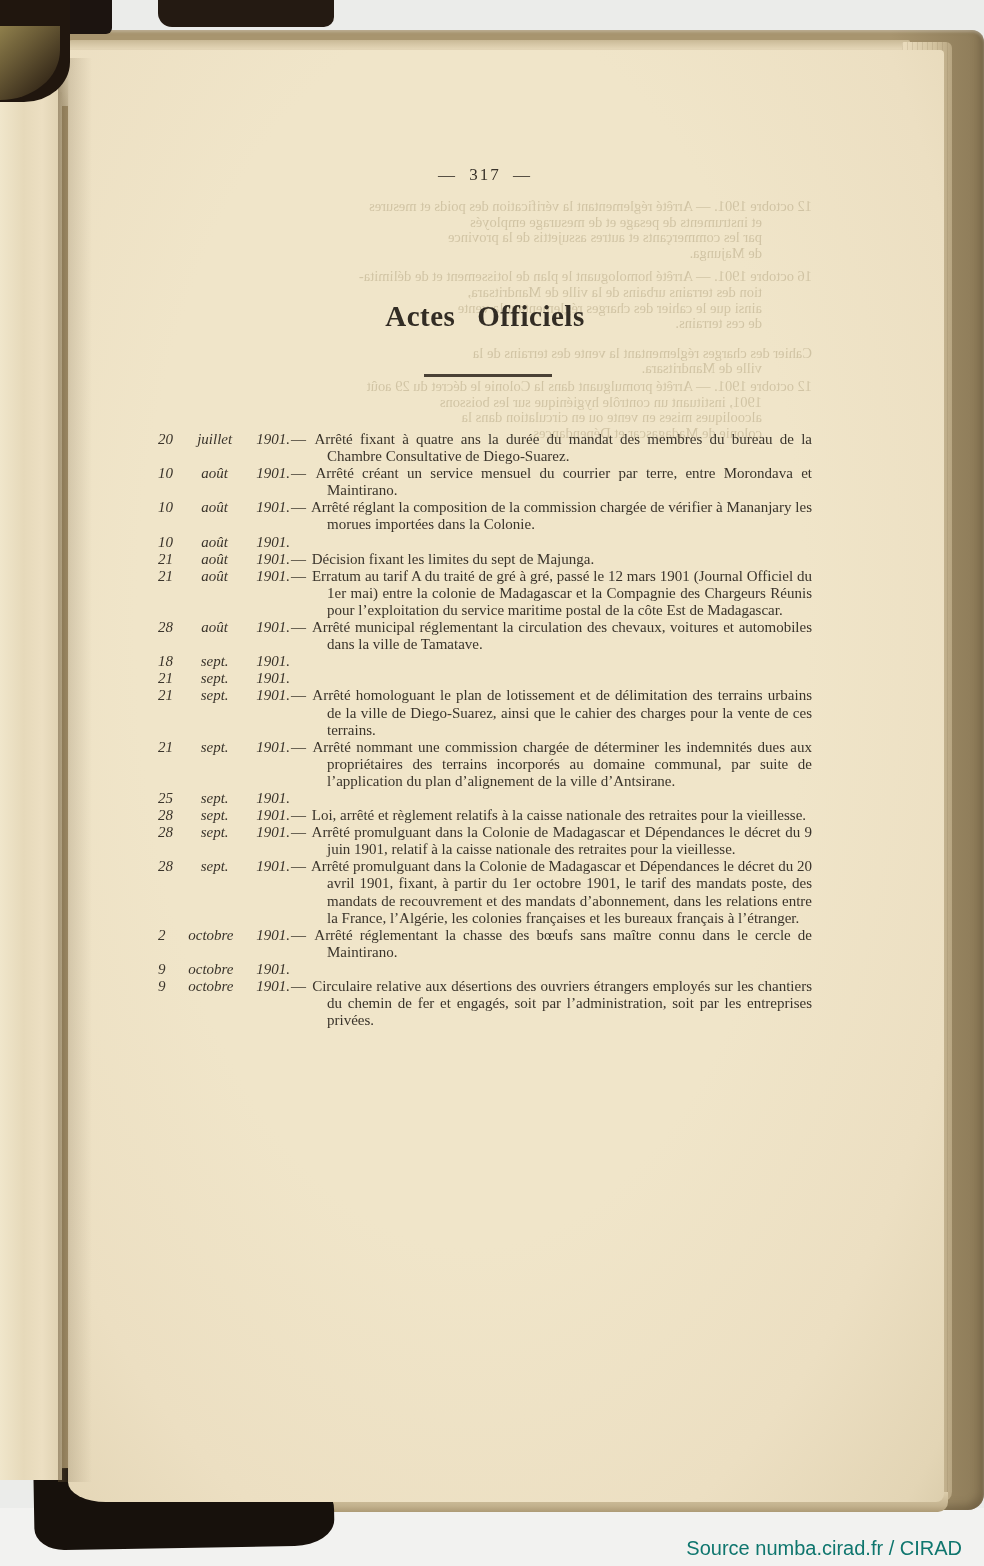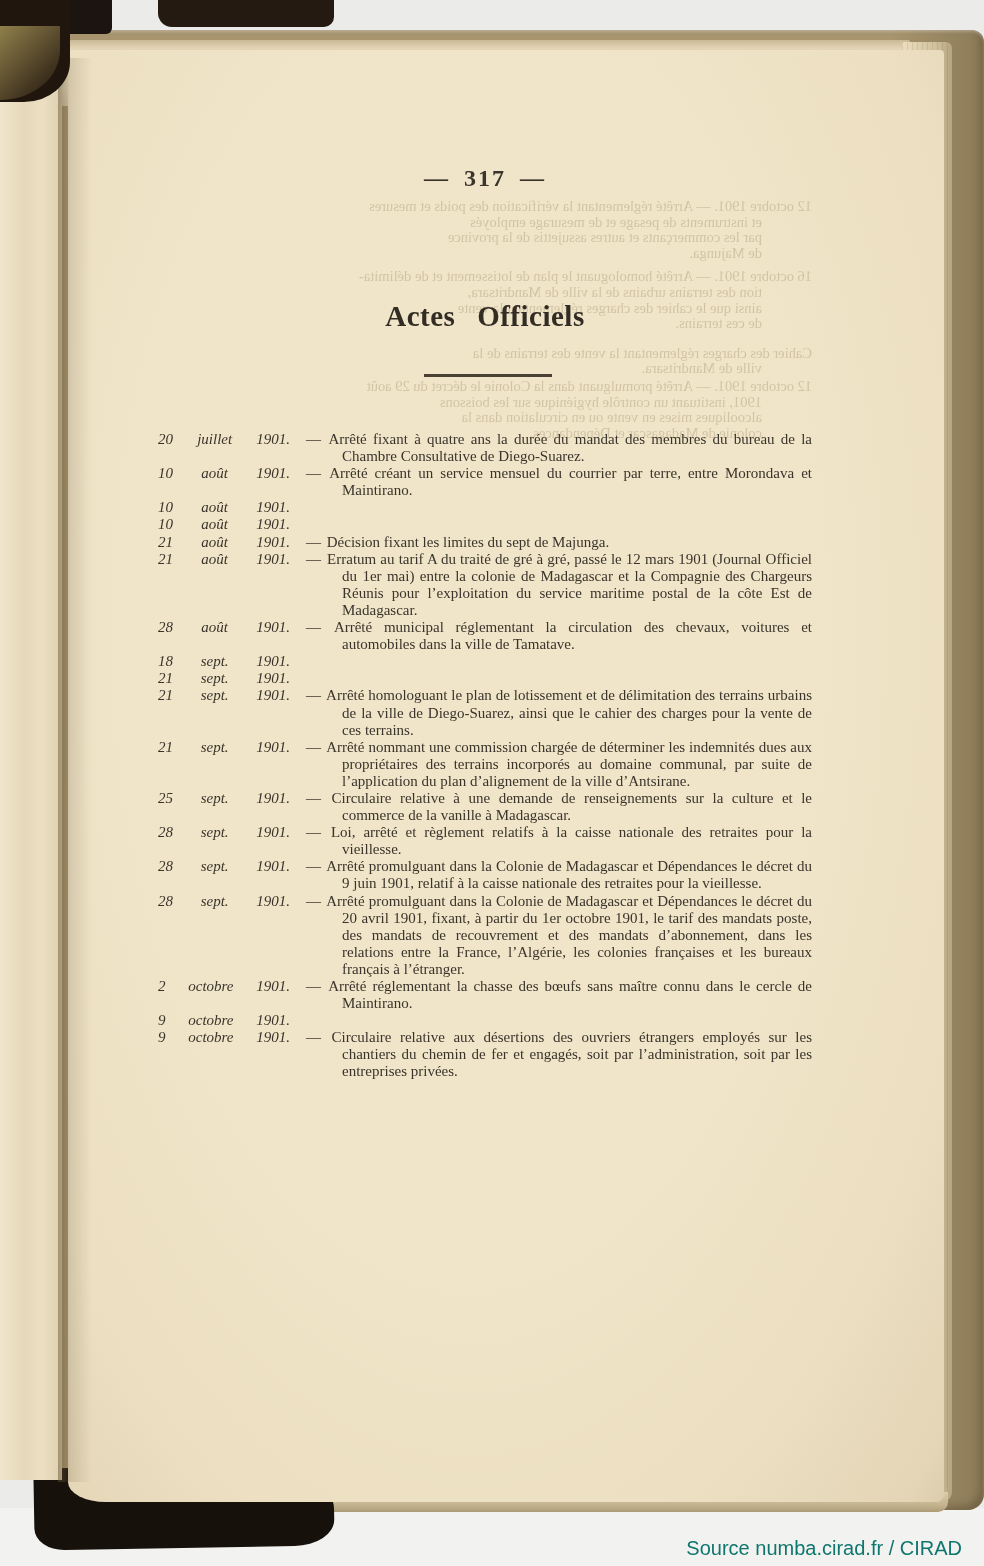--- a/index.html
+++ b/index.html
@@ -40,27 +40,27 @@
     border-radius:0 90% 20% 0 / 0 100% 30% 0;}
   .main-page{position:absolute;left:68px;top:50px;width:876px;height:1452px;
     background:radial-gradient(ellipse at 46% 40%, #f0e5c9 50%, #ecdfc2 78%, #e3d5b5 96%, #dccead 100%);
     border-radius:3px 4px 8px 38px / 3px 4px 8px 20px;}
   .gutter-shadow{position:absolute;left:58px;top:58px;width:34px;height:1424px;
     background:linear-gradient(90deg, rgba(100,82,52,.50) 0%, rgba(100,82,52,.18) 35%, rgba(100,82,52,0) 100%);}
 
   
   .ink{color:#3a342b;}
   .page-number{position:absolute;left:160px;top:165px;width:650px;text-align:center;
-    font-size:24px;font-weight:700;letter-spacing:2px;word-spacing:6px;}
+    font-size:17px;font-weight:400;letter-spacing:2px;word-spacing:6px;}
   .section-title{position:absolute;left:160px;top:300px;width:650px;text-align:center;
     font-size:29px;font-weight:700;letter-spacing:.5px;word-spacing:14px;color:#322c24;}
   .title-rule{position:absolute;left:424px;top:374px;width:128px;height:2.5px;background:#4a4135;}
 
   .acts-list{position:absolute;left:158px;top:431px;width:654px;font-size:15px;line-height:17.1px;}
-  .act-row{display:flex;align-items:flex-start;gap:15px;}
+  .act-row{display:flex;align-items:flex-start;}
   .act-date{width:132px;flex:0 0 132px;font-style:italic;
     text-align:justify;text-align-last:justify;white-space:normal;}
   .act-body{flex:1;margin-left:1px;text-align:justify;padding-left:36px;text-indent:-36px;}
   .act-dash{padding-right:2px;}
 
   
   .bleed{position:absolute;left:166px;width:646px;transform:scaleX(-1);
     color:#96865f;opacity:.34;filter:blur(.5px);
     font-size:14.5px;line-height:15.6px;text-align:justify;}
   .bleed-a{top:199px;}
@@ -118,20 +118,21 @@
   <div class="act-row">
     <div class="act-date">20 juillet 1901.</div>
     <div class="act-body"><span class="act-dash">—</span> <span>Arrêté fixant à quatre ans la durée du mandat des membres du bureau de la Chambre Consultative de Diego-Suarez.</span></div>
   </div>
   <div class="act-row">
     <div class="act-date">10 août 1901.</div>
     <div class="act-body"><span class="act-dash">—</span> <span>Arrêté créant un service mensuel du courrier par terre, entre Morondava et Maintirano.</span></div>
   </div>
   <div class="act-row">
     <div class="act-date">10 août 1901.</div>
+    <div class="act-body"><span class="act-dash">—</span> <span>Arrêté réglant la composition de la commission chargée de vérifier à Mananjary les morues importées dans la Colonie.</span></div>
   </div>
   <div class="act-row">
     <div class="act-date">10 août 1901.</div>
   </div>
   <div class="act-row">
     <div class="act-date">21 août 1901.</div>
     <div class="act-body"><span class="act-dash">—</span> <span>Décision fixant les limites du sept de Majunga.</span></div>
   </div>
   <div class="act-row">
     <div class="act-date">21 août 1901.</div>
@@ -150,21 +151,20 @@
   <div class="act-row">
     <div class="act-date">21 sept. 1901.</div>
     <div class="act-body"><span class="act-dash">—</span> <span>Arrêté homologuant le plan de lotissement et de délimitation des terrains urbains de la ville de Diego-Suarez, ainsi que le cahier des charges pour la vente de ces terrains.</span></div>
   </div>
   <div class="act-row">
     <div class="act-date">21 sept. 1901.</div>
     <div class="act-body"><span class="act-dash">—</span> <span>Arrêté nommant une commission chargée de déterminer les indemnités dues aux propriétaires des terrains incorporés au domaine communal, par suite de l’application du plan d’alignement de la ville d’Antsirane.</span></div>
   </div>
   <div class="act-row">
     <div class="act-date">25 sept. 1901.</div>
-    <div class="act-body"><span class="act-dash">—</span> <span>Circulaire relative à une demande de renseignements sur la culture et le commerce de la vanille à Madagascar.</span></div>
   </div>
   <div class="act-row">
     <div class="act-date">28 sept. 1901.</div>
     <div class="act-body"><span class="act-dash">—</span> <span>Loi, arrêté et règlement relatifs à la caisse nationale des retraites pour la vieillesse.</span></div>
   </div>
   <div class="act-row">
     <div class="act-date">28 sept. 1901.</div>
     <div class="act-body"><span class="act-dash">—</span> <span>Arrêté promulguant dans la Colonie de Madagascar et Dépendances le décret du 9 juin 1901, relatif à la caisse nationale des retraites pour la vieillesse.</span></div>
   </div>
   <div class="act-row">

